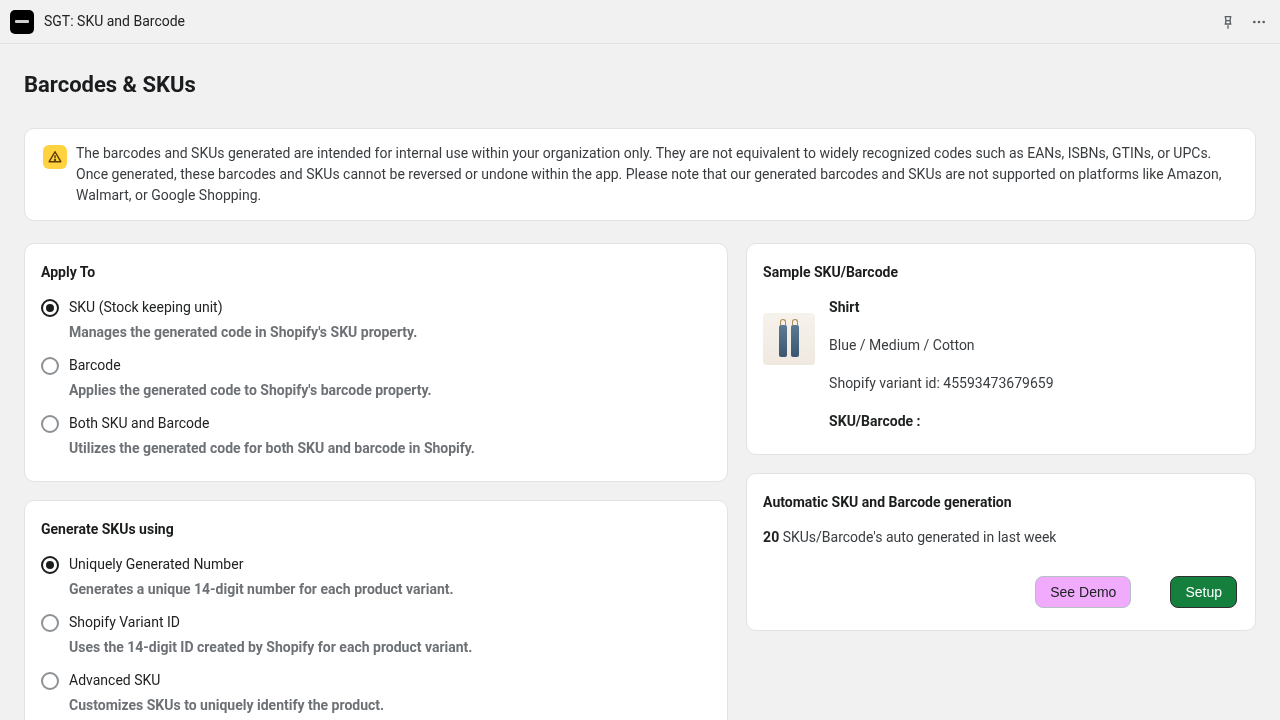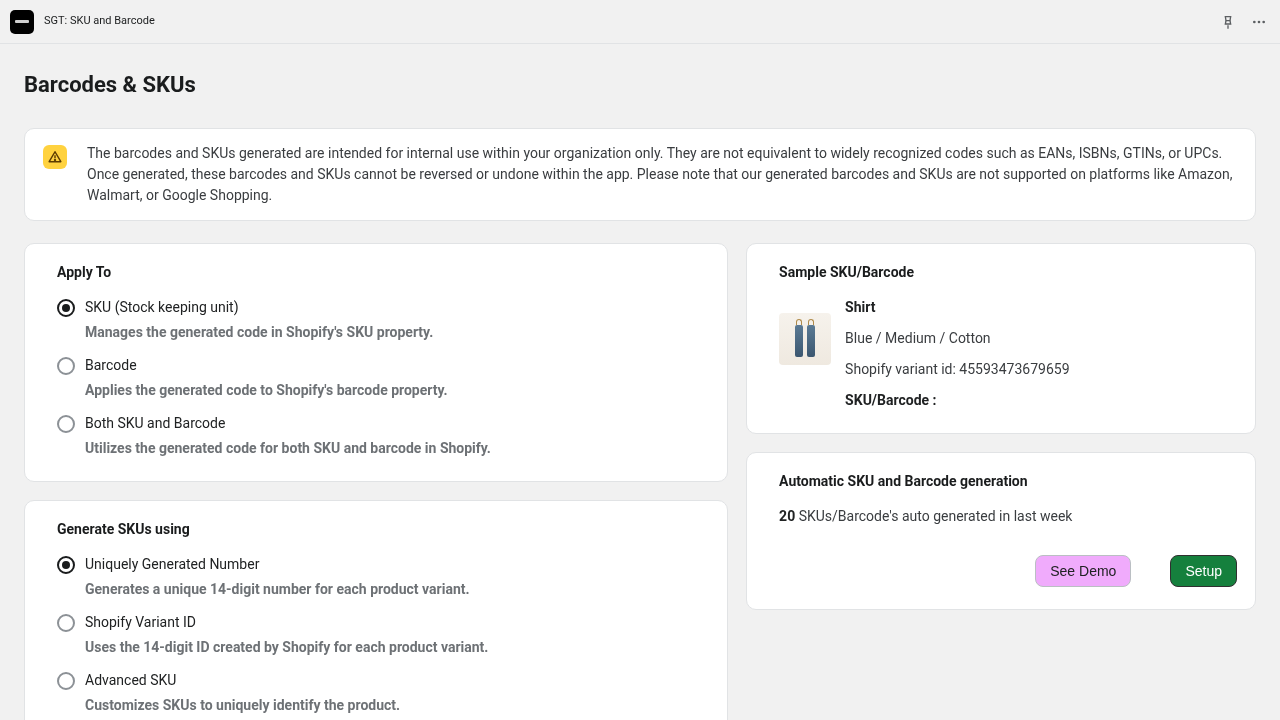--- a/index.html
+++ b/index.html
@@ -32,39 +32,39 @@
     display: flex;
     align-items: center;
     justify-content: center;
   }
   .app-icon-inner {
     width: 14px;
     height: 3px;
     background: #cfcfcf;
     border-radius: 1px;
   }
-  .app-title { font-size: 11px; color: #202223; }
+  .app-title { font-size: 14px; color: #202223; }
   .topbar-right { display: flex; align-items: center; gap: 14px; padding-right: 2px; }
   .icon-btn { cursor: pointer; color: #5c5f62; display:flex; align-items:center; }
   .page {
     padding: 24px 24px 40px 24px;
   }
   .page-title {
     font-size: 22px;
     font-weight: 700;
     color: #1a1c1d;
     margin-bottom: 27px;
   }
   .banner {
     background: #fff;
     border: 1px solid #e1e3e5;
     border-radius: 10px;
     padding: 14px 18px;
     display: flex;
-    gap: 20px;
+    gap: 9px;
     align-items: flex-start;
     margin-bottom: 22px;
   }
   .banner-icon {
     width: 24px; height: 24px;
     background: #ffd23f;
     border-radius: 6px;
     flex-shrink: 0;
     display:flex; align-items:center; justify-content:center;
     margin-top: 2px;
@@ -74,21 +74,21 @@
     display: flex;
     gap: 18px;
     align-items: flex-start;
   }
   .col-left { flex: 1 1 58%; display:flex; flex-direction:column; gap:18px; }
   .col-right { flex: 1 1 42%; display:flex; flex-direction:column; gap:18px; }
   .card {
     background: #fff;
     border: 1px solid #e1e3e5;
     border-radius: 10px;
-    padding: 18px 18px 22px 32px;
+    padding: 18px 18px 22px 16px;
   }
   .card-title {
     font-weight: 700;
     font-size: 14px;
     color: #1a1c1d;
     margin-bottom: 14px;
   }
   .radio-row { display:flex; gap:10px; margin-bottom: 4px; }
   .radio {
     width: 18px; height: 18px; border-radius: 50%;
@@ -115,21 +115,21 @@
   }
   .thumb .strip {
     position:absolute; top:12px; bottom:8px; width:8px; border-radius:2px;
     background: linear-gradient(180deg,#5b7a94 0%, #3b5770 100%);
   }
   .thumb .strip.s1 { left:16px; }
   .thumb .strip.s2 { left:28px; }
   .thumb .hook { position:absolute; top:6px; width:6px; height:6px; border:1px solid #b08b4a; border-bottom:none; border-radius:6px 6px 0 0; }
   .thumb .hook.h1 { left:17px; }
   .thumb .hook.h2 { left:29px; }
-  .sample-lines { display:flex; flex-direction:column; gap:10px; }
+  .sample-lines { display:flex; flex-direction:column; gap:17px; }
   .sample-title { font-weight:700; }
   .sample-sub { color:#3a3d40; }
   .sample-strong { font-weight:700; }
   .actions { display:flex; justify-content:flex-end; gap:10px; margin-top:28px; }
   .btn {
     border-radius: 8px;
     padding: 7px 14px;
     font-size: 14px;
     cursor: pointer;
     border: 1px solid #babfc3;

